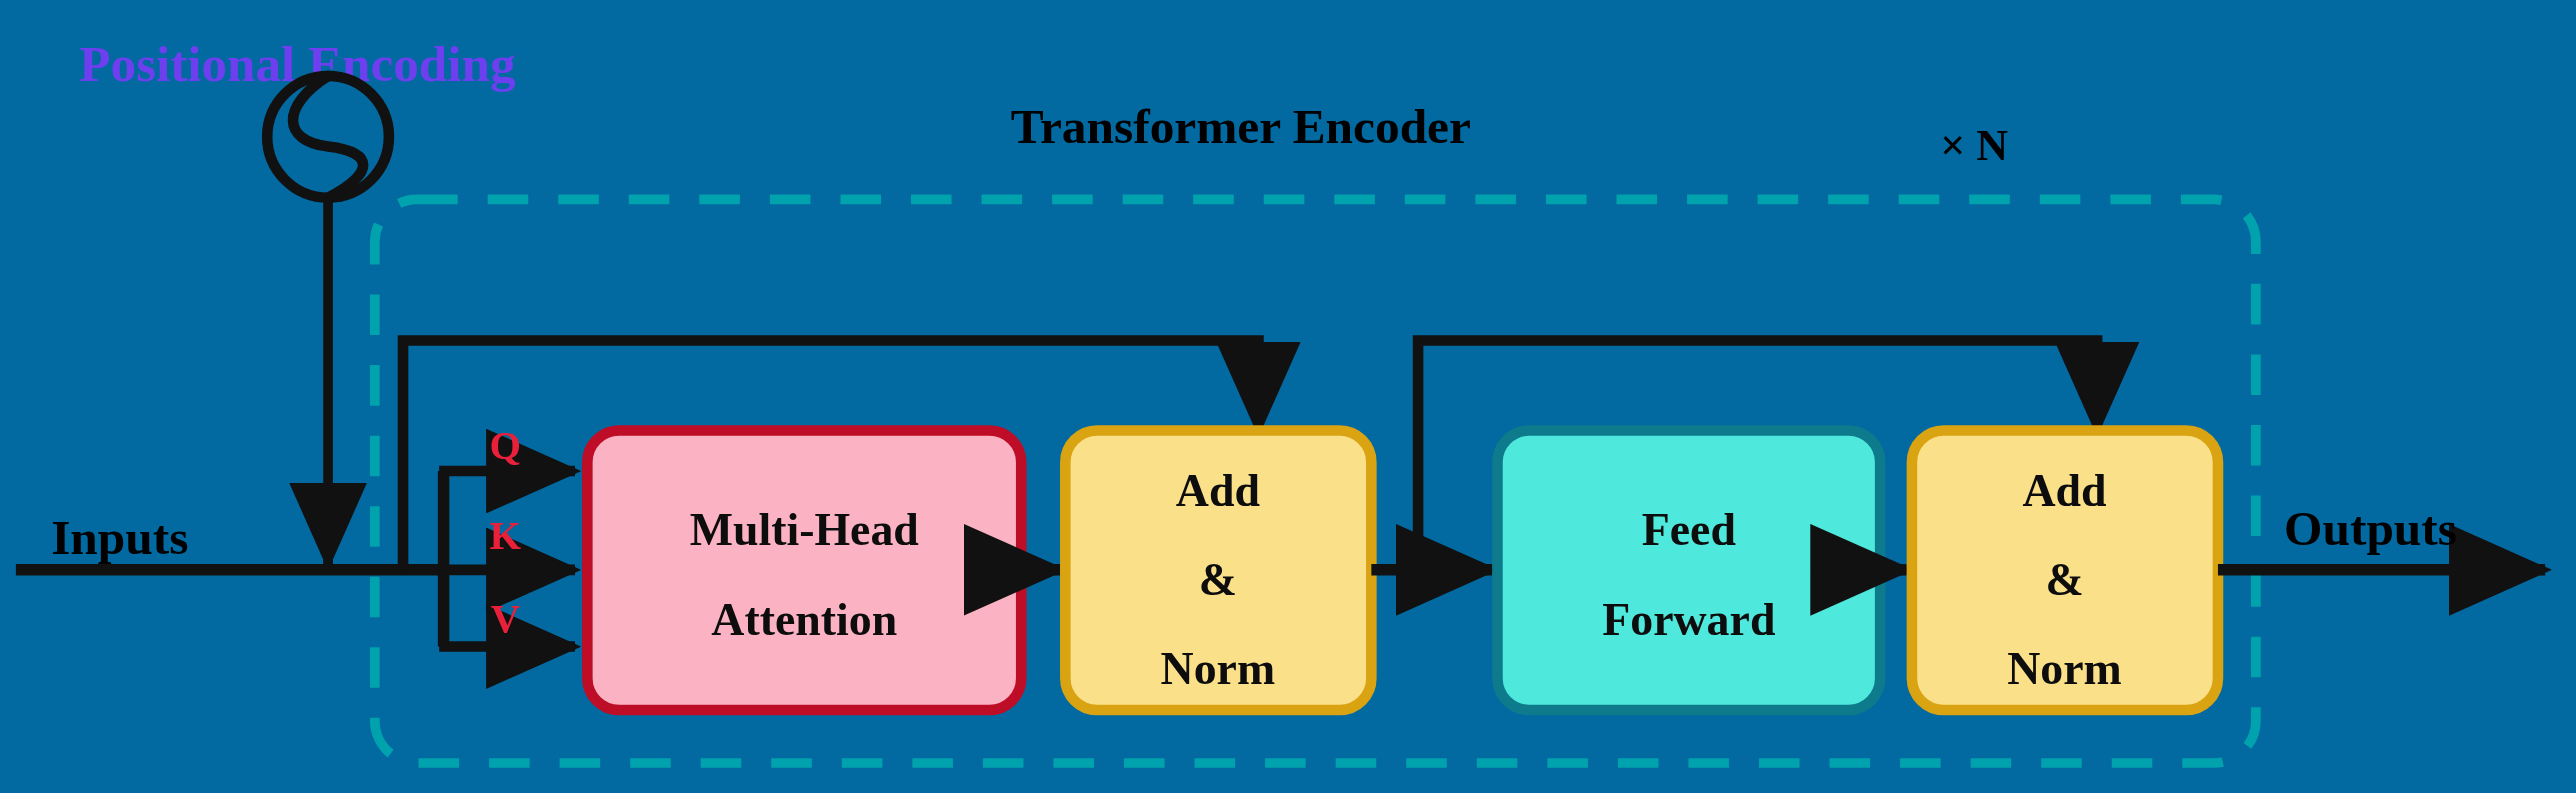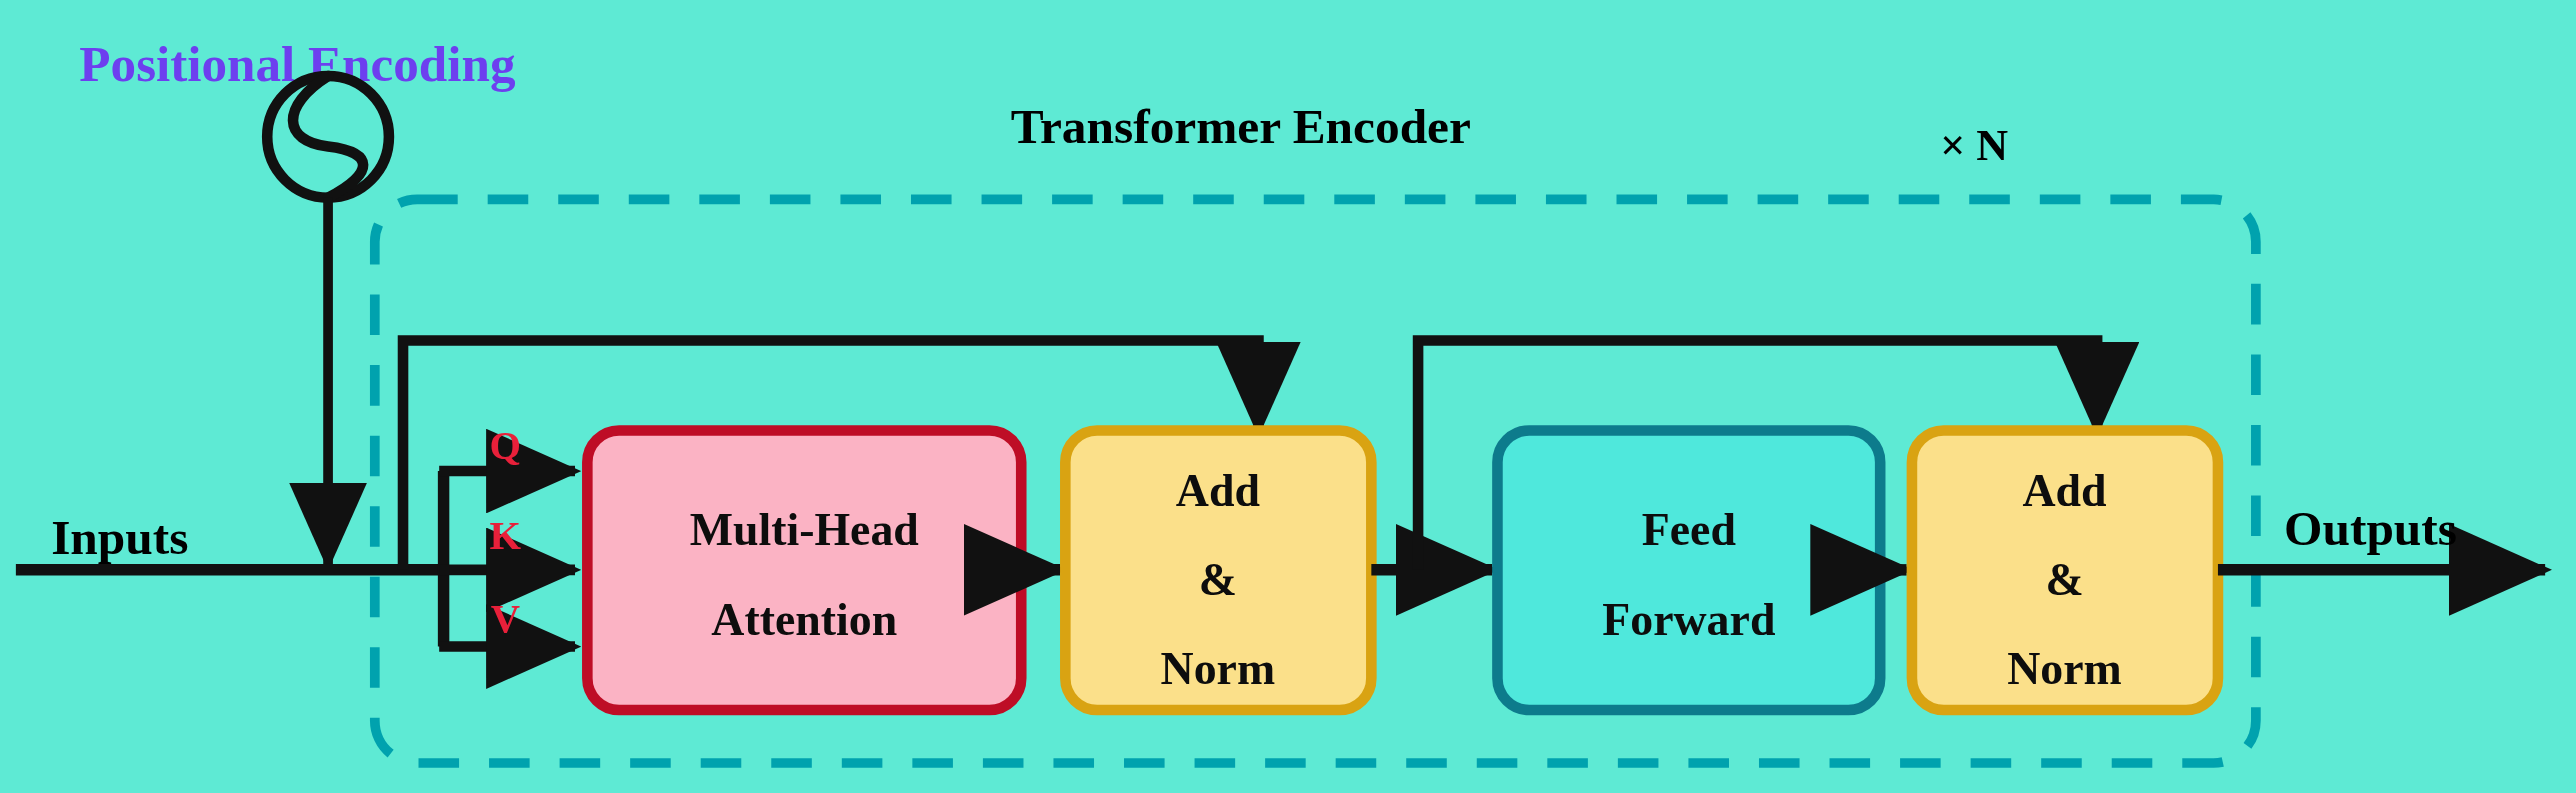--- a/index.html
+++ b/index.html
@@ -7,21 +7,21 @@
     padding: 0;
     background: #ffffff;
   }
   body {
     font-family: "Liberation Serif", "DejaVu Serif", serif;
   }
   #canvas {
     position: relative;
     width: 2576px;
     height: 794px;
-    background: #5eead4;
+    background: #0369a1;
     overflow: hidden;
   }
   #diagram-svg {
     position: absolute;
     left: 0;
     top: 0;
     width: 2576px;
     height: 794px;
   }
   .svg-label {

